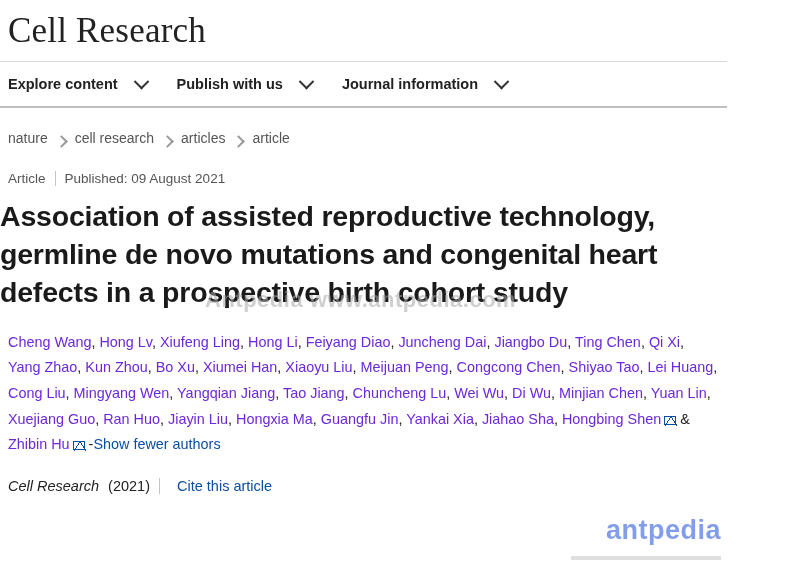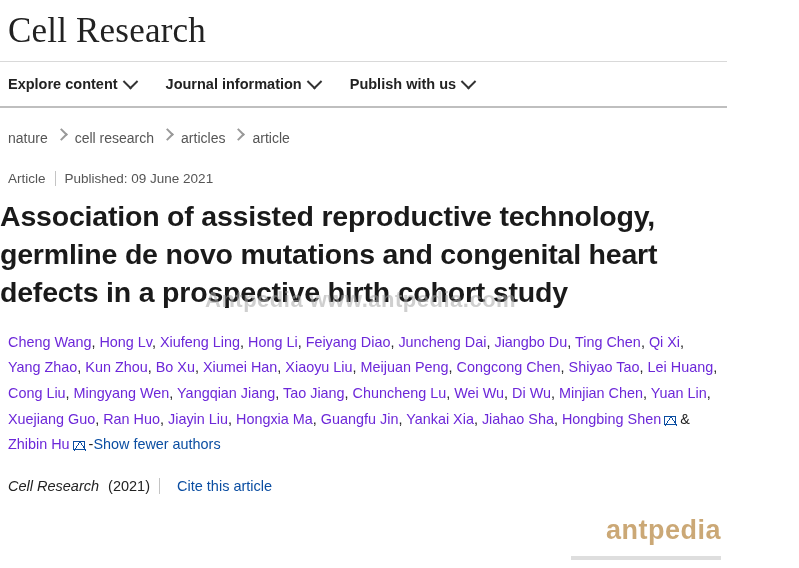--- a/index.html
+++ b/index.html
@@ -46,40 +46,40 @@
     display: flex;
     align-items: center;
     gap: 30px;
     padding-left: 8px;
     border-bottom: 2px solid #bfbfbf;
     box-sizing: border-box;
   }
   .nav-item {
     display: flex;
     align-items: center;
-    gap: 7px;
+    gap: 18px;
     font-size: 14.5px;
     font-weight: 700;
     color: #222222;
     cursor: pointer;
     white-space: nowrap;
   }
   .chev {
     display: inline-block;
     width: 9px;
     height: 9px;
     border-right: 2px solid #333;
     border-bottom: 2px solid #333;
     transform: rotate(45deg) translate(-2px, -2px);
   }
 
   
   .breadcrumb {
     display: flex;
-    align-items: flex-start;
+    align-items: flex-end;
     gap: 8px;
     padding: 22px 0 0 8px;
     font-size: 14px;
     color: #555555;
   }
   .crumb {
     color: #555555;
     text-decoration: none;
     cursor: pointer;
   }
@@ -207,21 +207,21 @@
     position: absolute;
     right: 6px;
     bottom: 8px;
     text-align: right;
     pointer-events: none;
     opacity: 0.55;
   }
   .wm-corner .wm-text {
     font-size: 27px;
     font-weight: 700;
-    color: #a16207;
+    color: #1d4ed8;
     letter-spacing: 0.5px;
     line-height: 1;
   }
   .wm-corner .wm-bars {
     margin-top: 3px;
     height: 13px;
     position: relative;
   }
   .wm-corner .wm-bars span {
     position: absolute;
@@ -241,43 +241,43 @@
   <div class="masthead">
     <div class="journal-title">Cell Research</div>
   </div>
 
   <div class="navbar">
     <div class="nav-item">
       <span>Explore content</span>
       <span class="chev"></span>
     </div>
     <div class="nav-item">
-      <span>Journal information</span>
+      <span>Publish with us</span>
       <span class="chev"></span>
     </div>
     <div class="nav-item">
-      <span>Publish with us</span>
+      <span>Journal information</span>
       <span class="chev"></span>
     </div>
   </div>
 
   <nav class="breadcrumb">
     <span class="crumb">nature</span>
     <span class="crumb-sep"></span>
     <span class="crumb">cell research</span>
     <span class="crumb-sep"></span>
     <span class="crumb">articles</span>
     <span class="crumb-sep"></span>
     <span class="crumb current">article</span>
   </nav>
 
   <div class="article-meta">
     <span>Article</span>
     <span class="meta-divider"></span>
-    <span>Published: 09 June 2021</span>
+    <span>Published: 09 August 2021</span>
   </div>
 
   <h1 class="article-title">Association of assisted reproductive technology, germline de novo mutations and congenital heart defects in a prospective birth cohort study</h1>
 
   <div class="authors">
     <span id="authors-slot"><span class="author">Cheng Wang</span><span class="author-plain">, </span><span class="author">Hong Lv</span><span class="author-plain">, </span><span class="author">Xiufeng Ling</span><span class="author-plain">, </span><span class="author">Hong Li</span><span class="author-plain">, </span><span class="author">Feiyang Diao</span><span class="author-plain">, </span><span class="author">Juncheng Dai</span><span class="author-plain">, </span><span class="author">Jiangbo Du</span><span class="author-plain">, </span><span class="author">Ting Chen</span><span class="author-plain">, </span><span class="author">Qi Xi</span><span class="author-plain">, </span><span class="author">Yang Zhao</span><span class="author-plain">, </span><span class="author">Kun Zhou</span><span class="author-plain">, </span><span class="author">Bo Xu</span><span class="author-plain">, </span><span class="author">Xiumei Han</span><span class="author-plain">, </span><span class="author">Xiaoyu Liu</span><span class="author-plain">, </span><span class="author">Meijuan Peng</span><span class="author-plain">, </span><span class="author">Congcong Chen</span><span class="author-plain">, </span><span class="author">Shiyao Tao</span><span class="author-plain">, </span><span class="author">Lei Huang</span><span class="author-plain">, </span><span class="author">Cong Liu</span><span class="author-plain">, </span><span class="author">Mingyang Wen</span><span class="author-plain">, </span><span class="author">Yangqian Jiang</span><span class="author-plain">, </span><span class="author">Tao Jiang</span><span class="author-plain">, </span><span class="author">Chuncheng Lu</span><span class="author-plain">, </span><span class="author">Wei Wu</span><span class="author-plain">, </span><span class="author">Di Wu</span><span class="author-plain">, </span><span class="author">Minjian Chen</span><span class="author-plain">, </span><span class="author">Yuan Lin</span><span class="author-plain">, </span><span class="author">Xuejiang Guo</span><span class="author-plain">, </span><span class="author">Ran Huo</span><span class="author-plain">, </span><span class="author">Jiayin Liu</span><span class="author-plain">, </span><span class="author">Hongxia Ma</span><span class="author-plain">, </span><span class="author">Guangfu Jin</span><span class="author-plain">, </span><span class="author">Yankai Xia</span><span class="author-plain">, </span><span class="author">Jiahao Sha</span><span class="author-plain">, </span><span class="author">Hongbing Shen</span><span class="env-icon"></span><span class="author-plain"> &amp; </span><span class="author">Zhibin Hu</span><span class="env-icon"></span><span class="author-plain"> -</span><span class="show-fewer">Show fewer authors</span></span>
   </div>
 
   <div class="citation">
     <span class="journal-ital">Cell Research</span>

